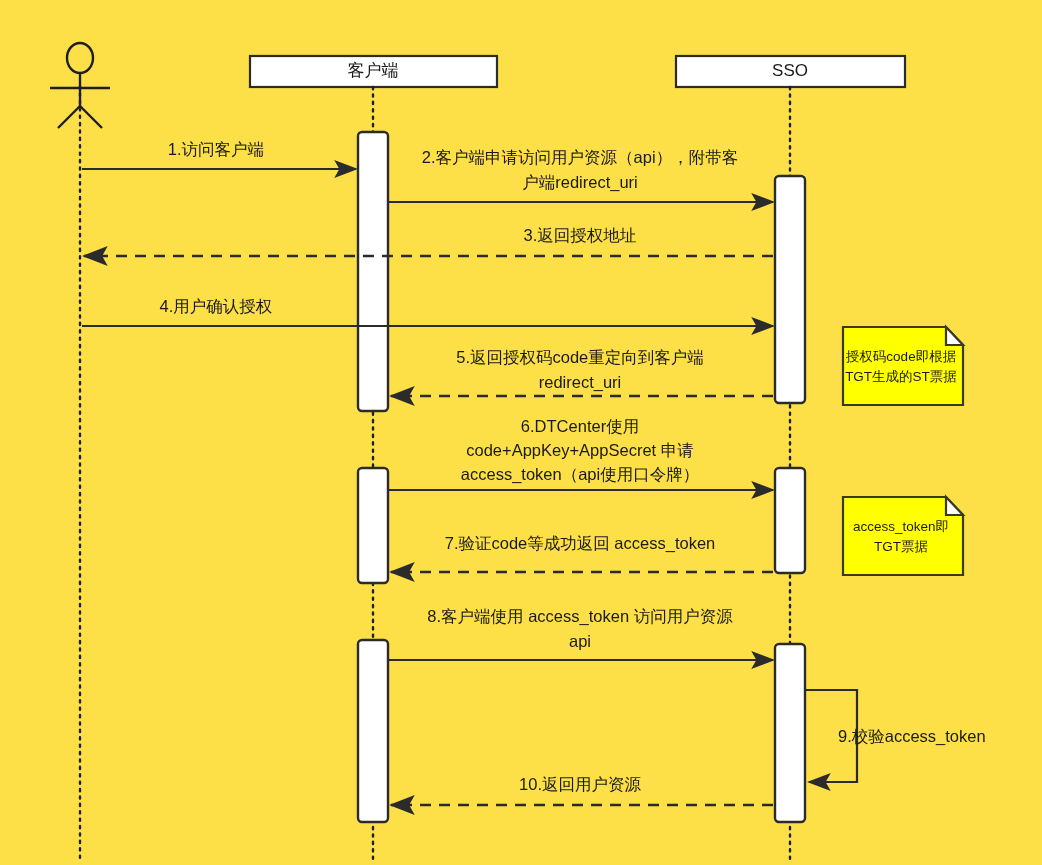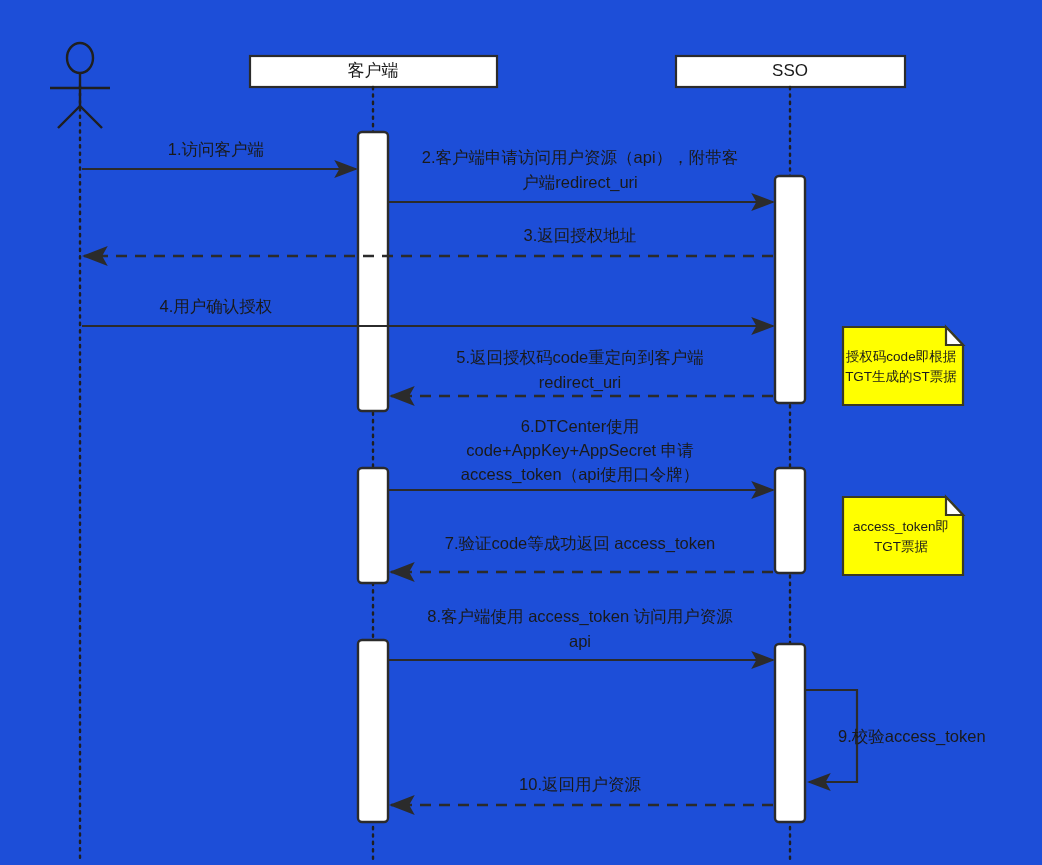--- a/index.html
+++ b/index.html
@@ -10,21 +10,21 @@
   body {
     width: 1042px;
     height: 865px;
     font-family: "Liberation Sans", "DejaVu Sans", sans-serif;
     overflow: hidden;
   }
   #diagram-root {
     position: relative;
     width: 1042px;
     height: 865px;
-    background: #1d4ed8;
+    background: #fde047;
   }
   svg.seq {
     display: block;
     width: 1042px;
     height: 865px;
   }
   .lifeline {
     stroke: #1f1f1f;
     stroke-width: 2.4;
     stroke-dasharray: 2.2 5.2;

